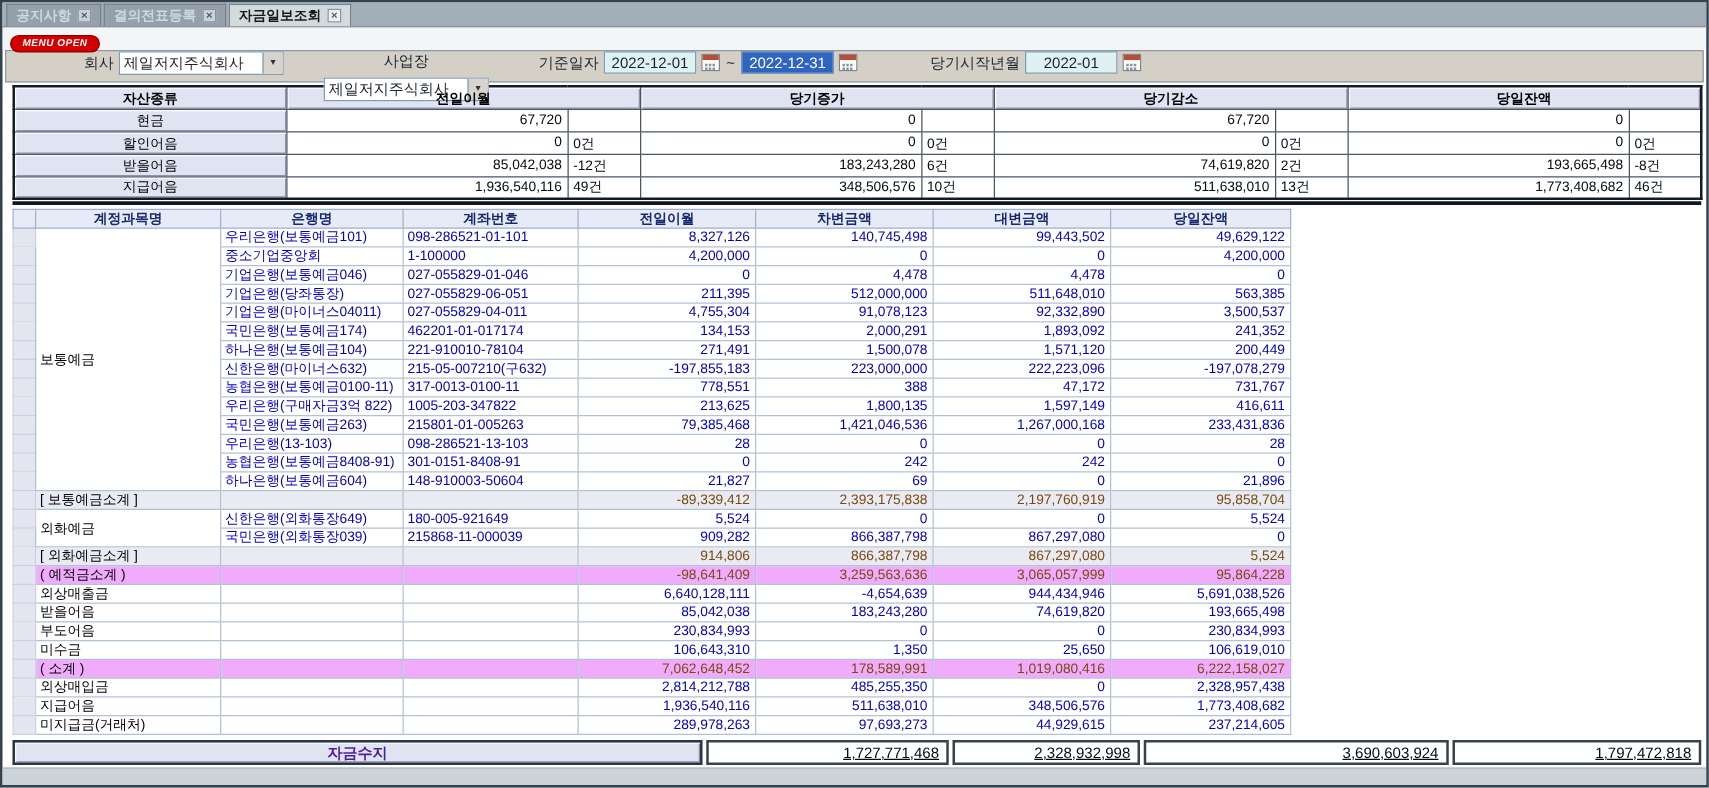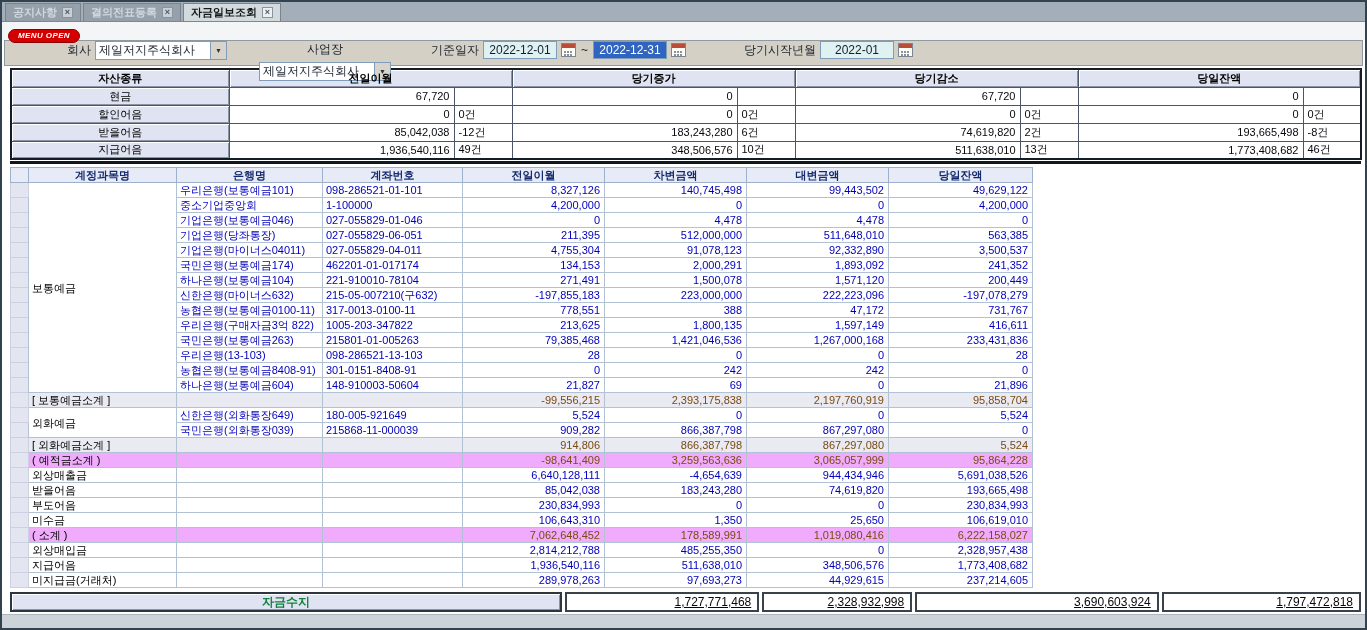--- a/index.html
+++ b/index.html
@@ -56,21 +56,21 @@
   .main td.glabel { color:#000; text-align:left; vertical-align:middle; background:#fff; }
   .main td.bank, .main td.acct { color:#0000bb; text-align:left; }
   .main td.num { color:#0000bb; text-align:right; padding-right:4px; }
   .main tr.r-subtotal td:not(.ind) { background:#eaeaf2; }
   .main tr.r-subtotal td.num { color:#7a4a10; }
   .main tr.r-grand td:not(.ind) { background:#f0abfc; }
   .main tr.r-grand td.num { color:#7a4a10; }
 
   
   .grand-total { display:flex; width:1351px; margin:4px 0 0 8px; height:20px; gap:3px; font-size:12px; }
-  .gt-label { width:560px; background:#dfe3f2; border:2px solid #2c3640; font-weight:bold; color:#15803d;
+  .gt-label { width:560px; background:#dfe3f2; border:2px solid #2c3640; font-weight:bold; color:#4c1d95;
               display:flex; align-items:center; justify-content:center;
               box-shadow: inset 1px 1px 0 #ffffff, inset -1px -1px 0 #8b93a6; }
   .gt-val { background:#fff; border:2px solid #39424b; display:flex; align-items:center; justify-content:flex-end; padding-right:6px; color:#05080c;text-decoration:underline; }
   .gt-v1 { width:197px; } .gt-v2 { width:152px; } .gt-v3 { width:247px; } .gt-v4 { width:202px; }
 
   .bottom-strip { position:absolute; left:0; right:0; bottom:0; height:14px; background:#ccd3d9; border-top:1px solid #aeb6bd; }
 </style>
 </head>
 <body>
 
@@ -345,21 +345,21 @@
           <td class="num">21,827</td>
           <td class="num">69</td>
           <td class="num">0</td>
           <td class="num">21,896</td>
         </tr>
         <tr class="r-subtotal">
           <td class="ind"></td>
           <td class="glabel">[ 보통예금소계 ]</td>
           <td class="bank"></td>
           <td class="acct"></td>
-          <td class="num">-99,556,215</td>
+          <td class="num">-89,339,412</td>
           <td class="num">2,393,175,838</td>
           <td class="num">2,197,760,919</td>
           <td class="num">95,858,704</td>
         </tr>
         <tr class="r-detail">
           <td class="ind"></td>
           <td class="glabel" rowspan="2">외화예금</td>
           <td class="bank">신한은행(외화통장649)</td>
           <td class="acct">180-005-921649</td>
           <td class="num">5,524</td>

